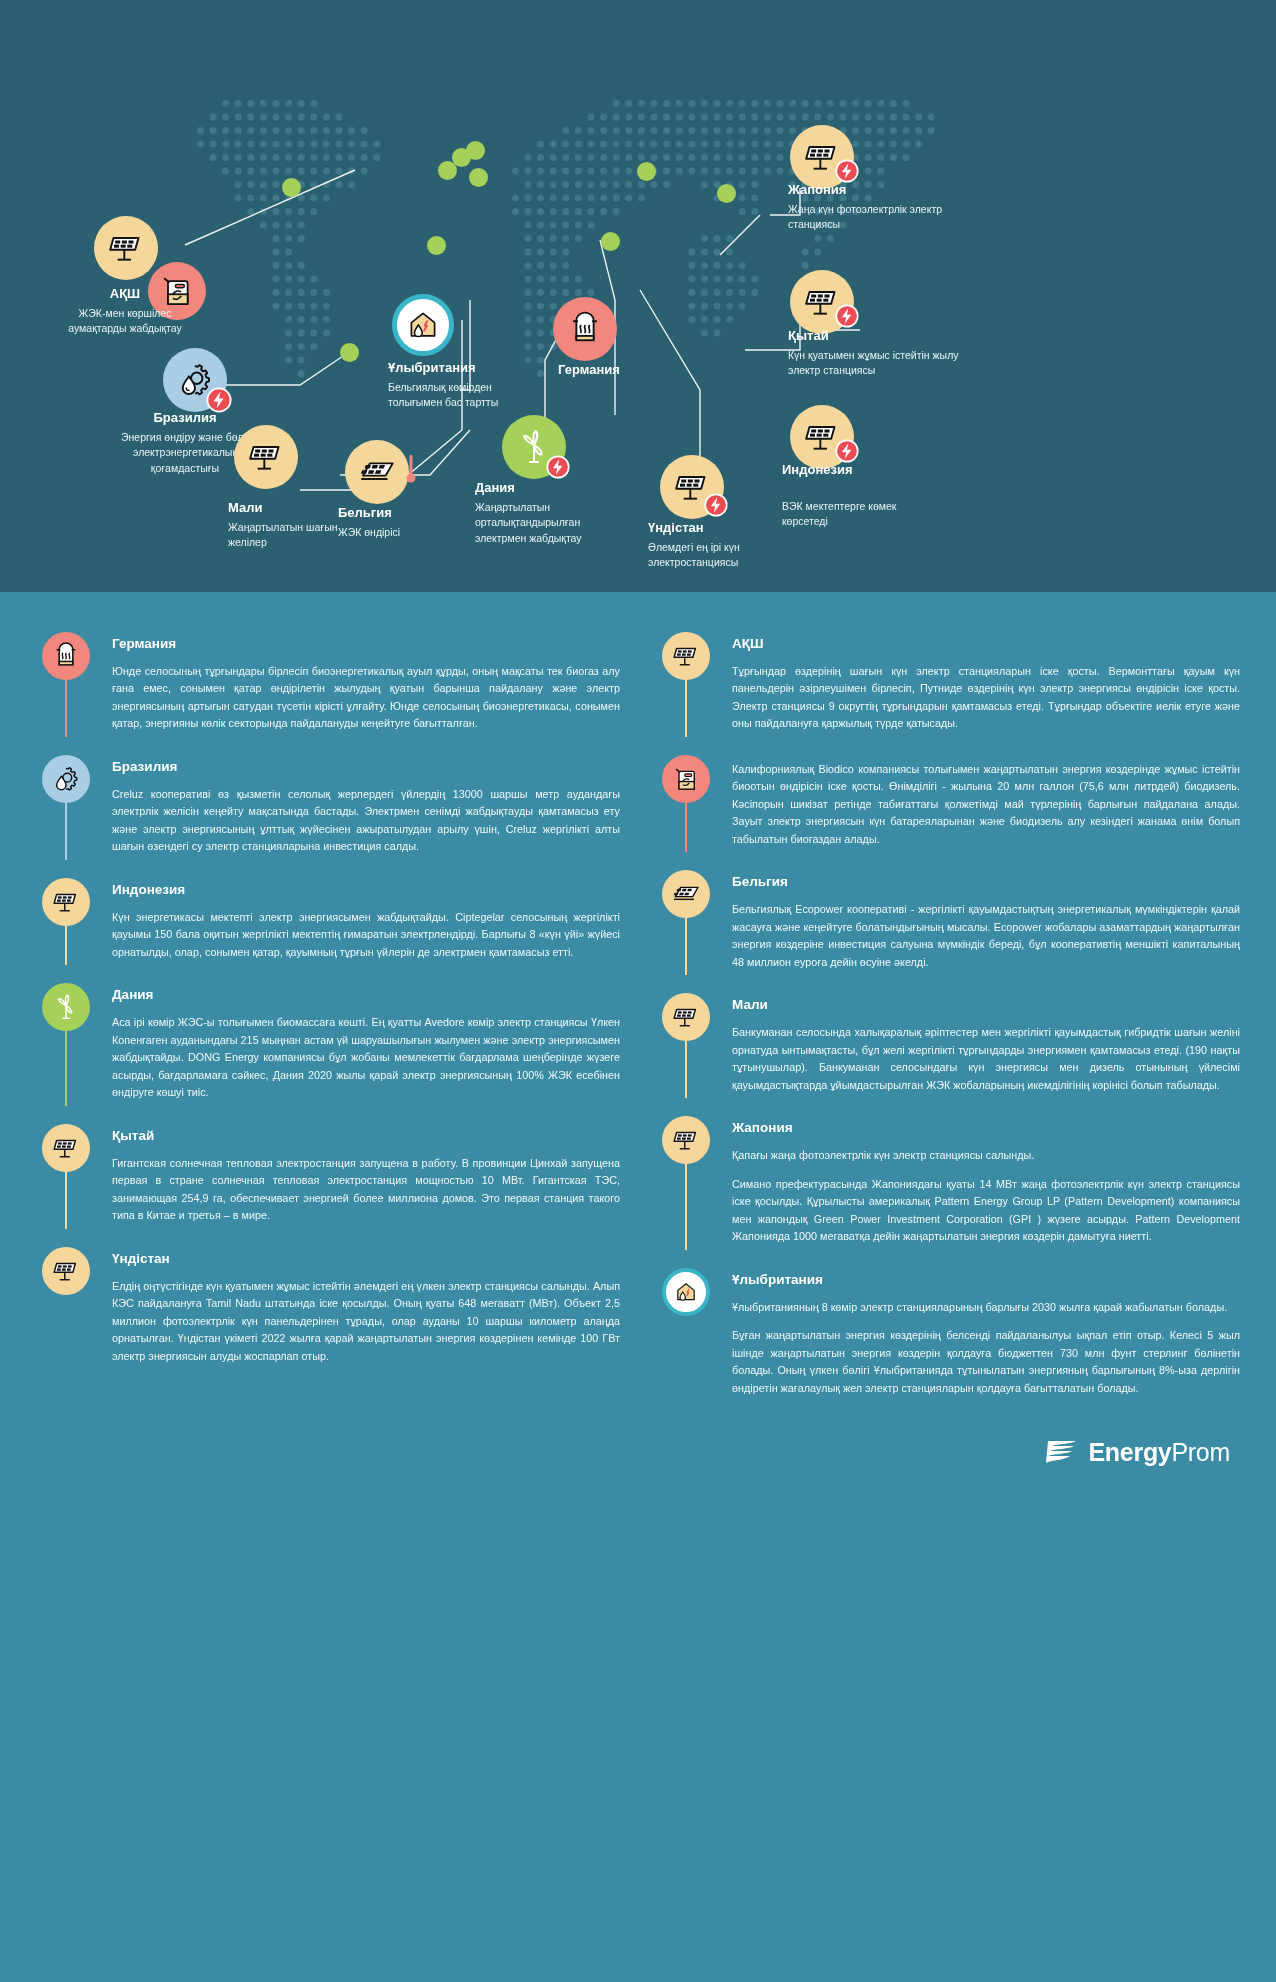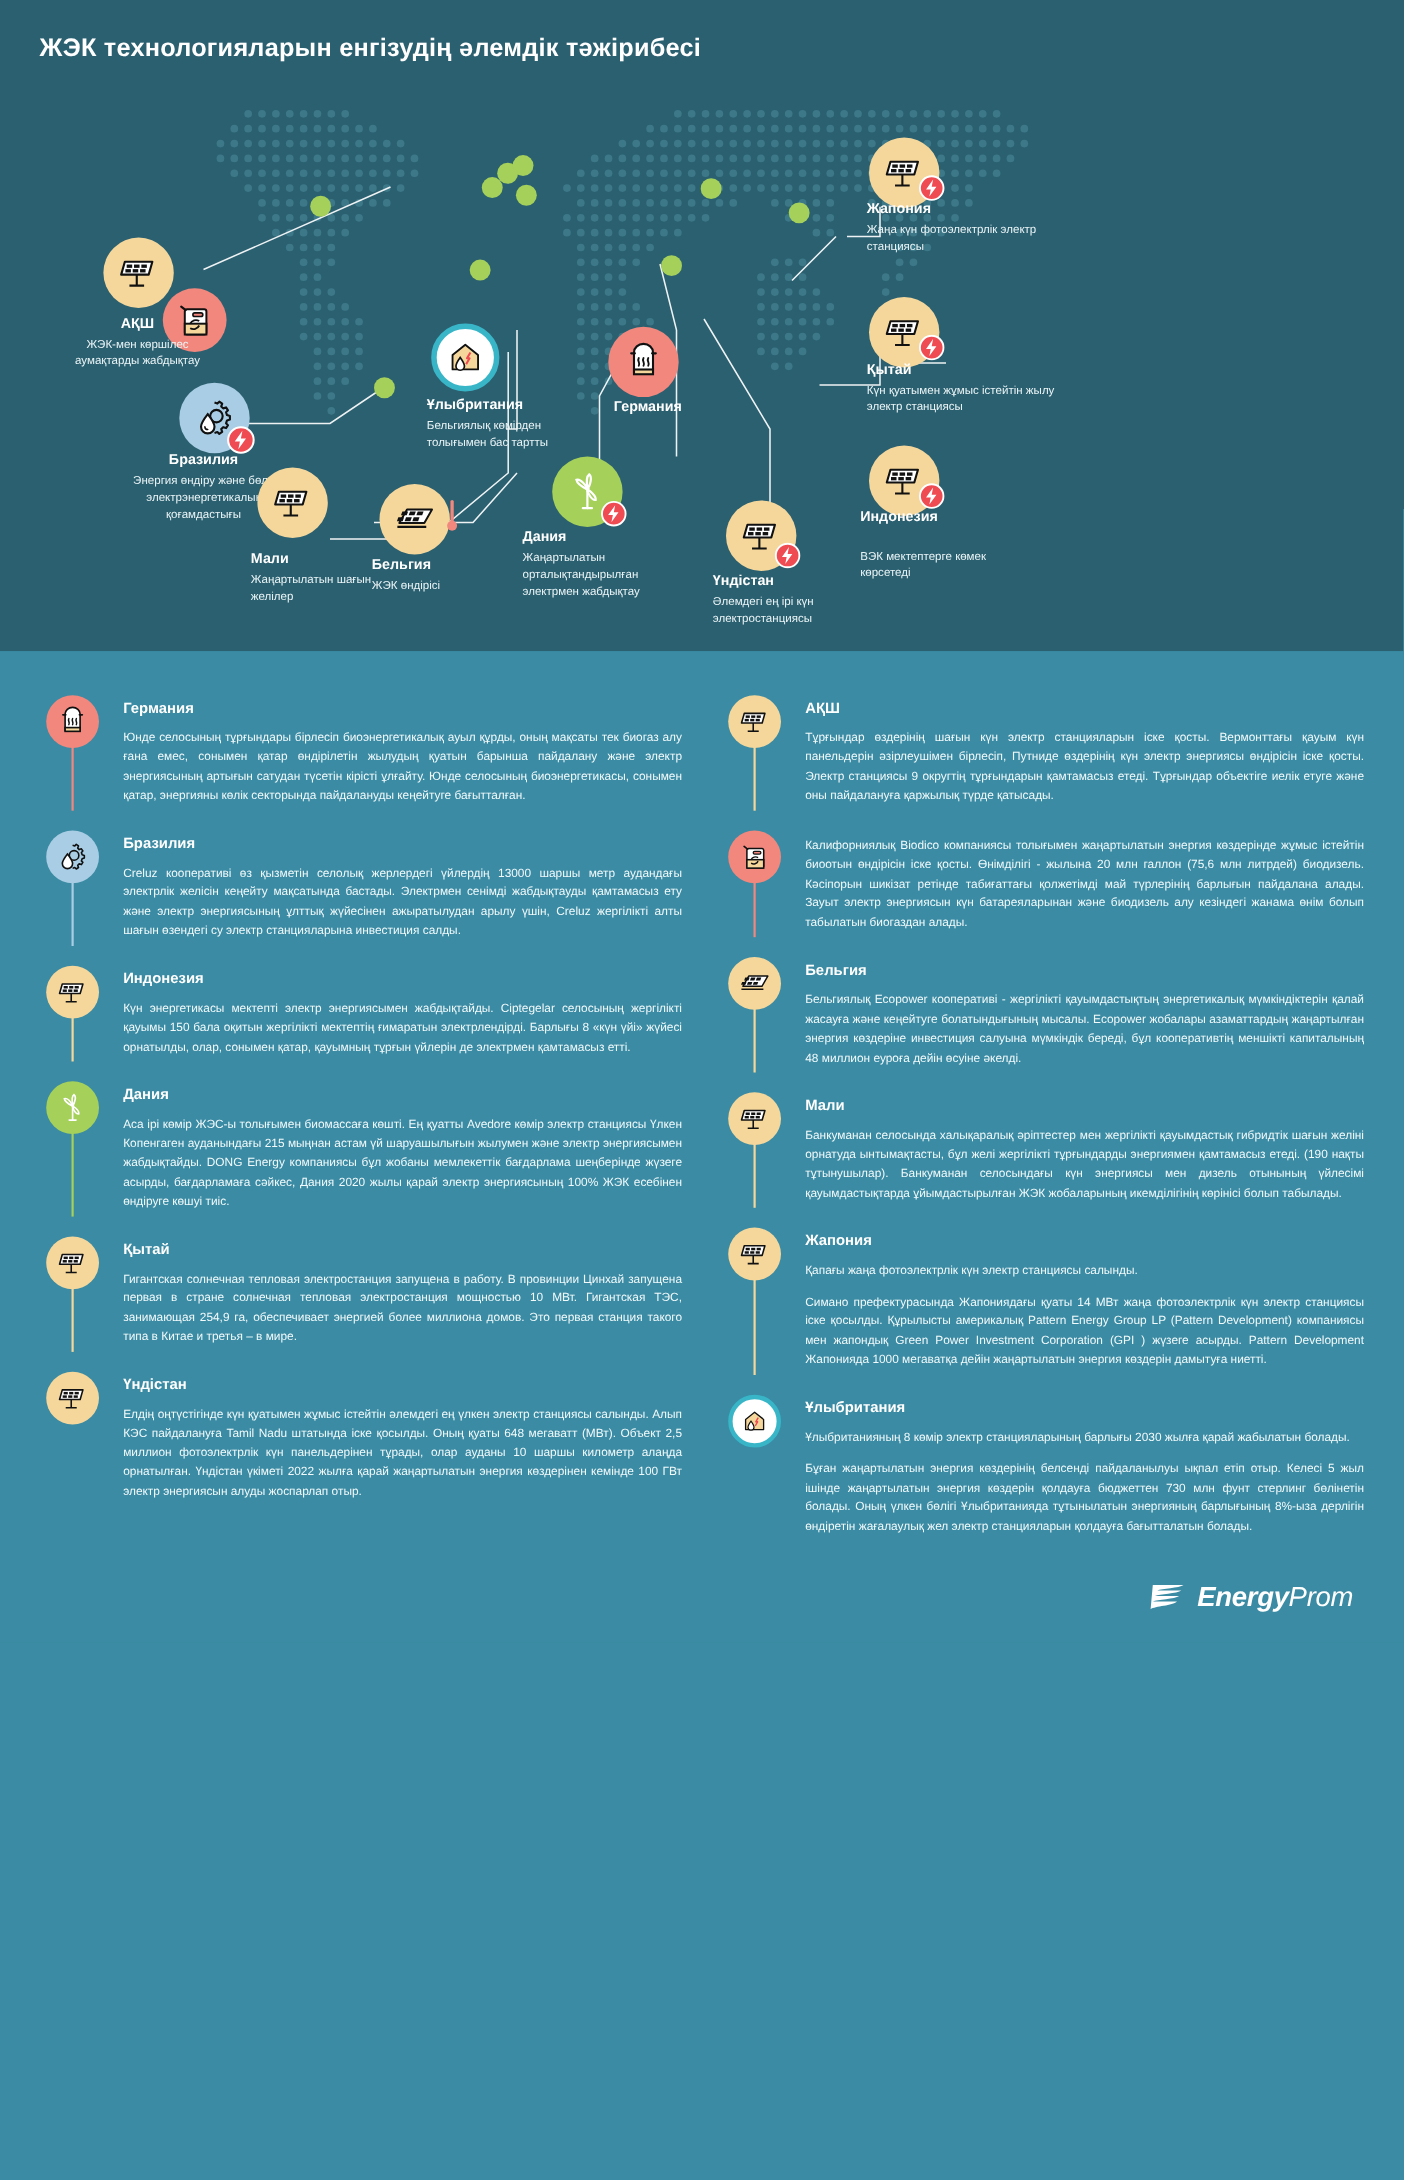--- a/index.html
+++ b/index.html
@@ -121,34 +121,33 @@
     font-size: 10.8px; line-height: 1.62; color: #f2fafc; text-align: justify;
   }
   .entry .ebody p { margin-bottom: 11px; }
   .entry .ebody p:last-child { margin-bottom: 0; }
 
   .footer {
     display: flex; align-items: center; justify-content: flex-end;
     padding: 18px 46px 26px 0;
   }
   .logo-text {
-    font-size: 25px; font-weight: bold; font-style: italic; color: #ffffff;
+    font-size: 25px; font-weight: bold; color: #ffffff;
     letter-spacing: -0.3px;
   }
   .logo-text .thin { font-weight: normal; }
   .logo-mark { margin-right: 9px; }
 </style>
 </head>
 <body>
 
 <div class="page">
 
   <div class="map-panel">
 
-    <div class="title">ЖЭК технологияларын енгізудің әлемдік тәжірибесі</div>
 
     <svg class="map-dots" viewBox="0 0 1276 420">
       <g fill="#3d7889" id="dotmap">
           <circle cx="225.6" cy="43.5" r="3.5"></circle>
           <circle cx="238.2" cy="43.5" r="3.5"></circle>
           <circle cx="250.8" cy="43.5" r="3.5"></circle>
           <circle cx="263.4" cy="43.5" r="3.5"></circle>
           <circle cx="276.0" cy="43.5" r="3.5"></circle>
           <circle cx="288.6" cy="43.5" r="3.5"></circle>
           <circle cx="301.2" cy="43.5" r="3.5"></circle>

